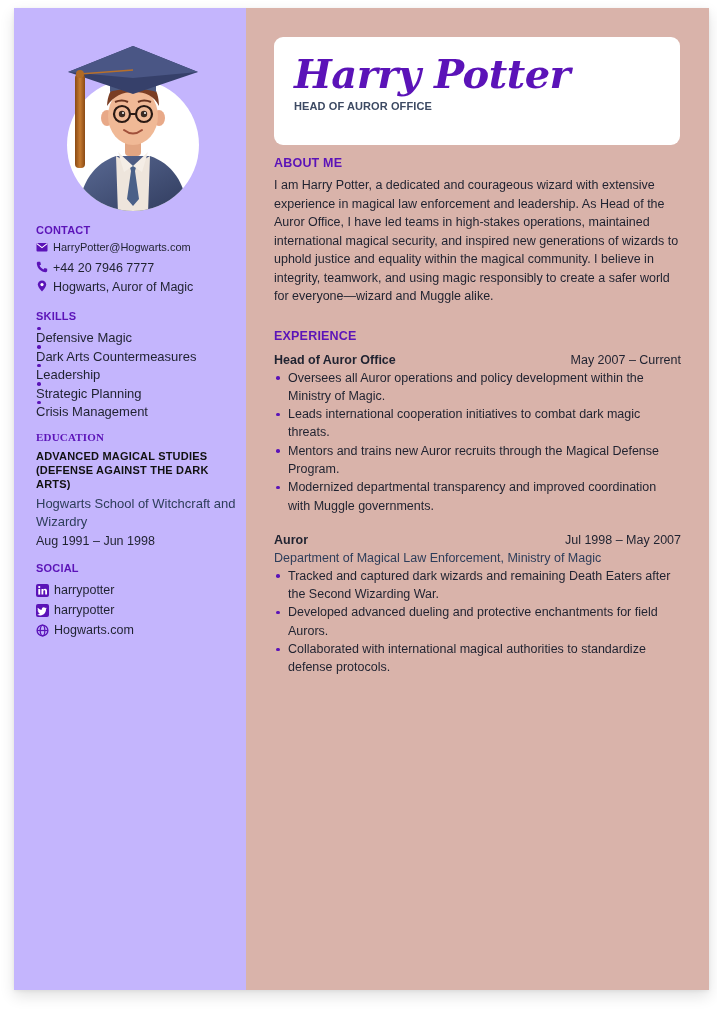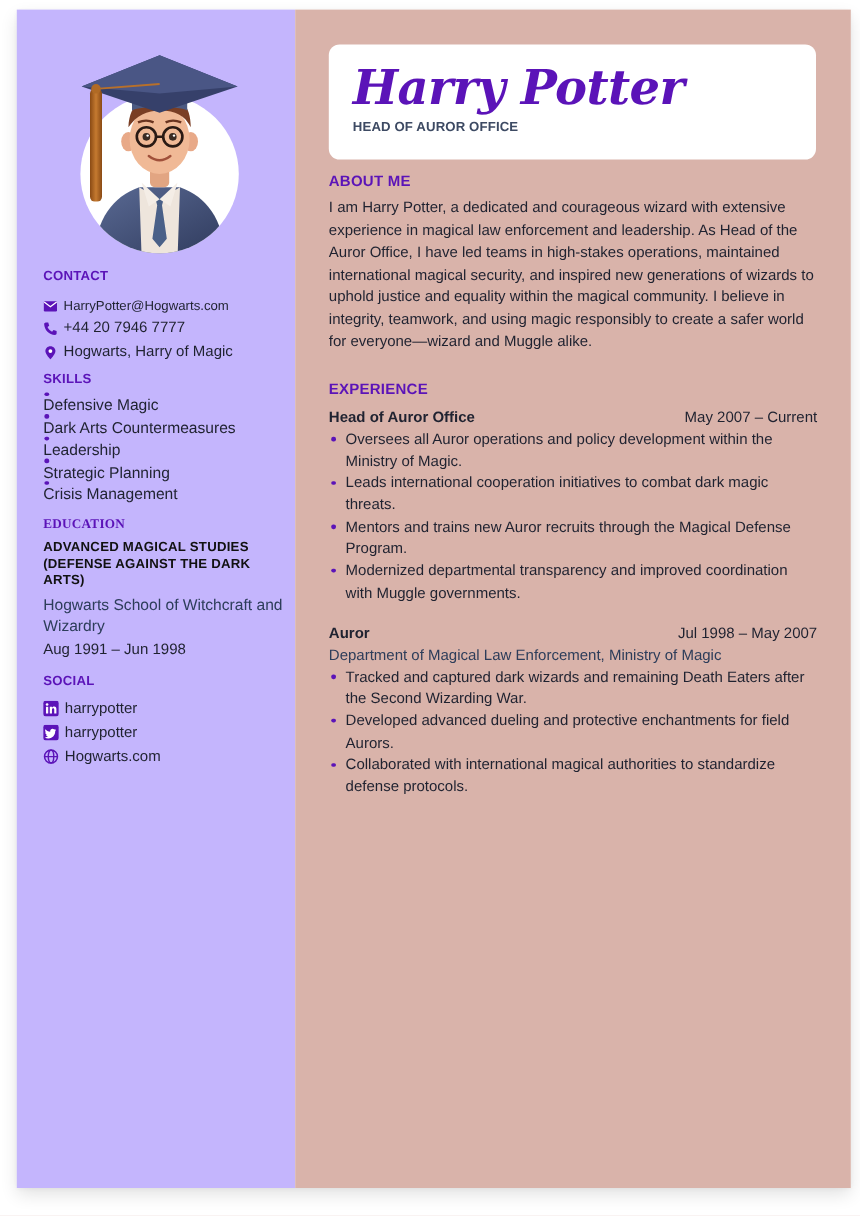--- a/index.html
+++ b/index.html
@@ -26,21 +26,21 @@
   .avatar-wrap svg { width: 150px; height: 180px; display: block; }
 
   .section-title {
     font-size: 11px; font-weight: 700; color: #5b13b8; letter-spacing: 0.2px;
     text-transform: uppercase;
   }
 
   
   .contact { position: absolute; left: 22px; top: 216px; width: 200px; }
   .contact .section-title { margin-bottom: 5px; }
-  .c-row { display: flex; align-items: flex-end; height: 19.5px; font-size: 12.5px; color: #1f2230; }
+  .c-row { display: flex; align-items: flex-start; height: 19.5px; font-size: 12.5px; color: #1f2230; }
   .c-row.email span.txt { font-size: 11px; }
   .c-icon { width: 12px; height: 12px; margin-right: 5px; display: inline-flex; align-items: center; justify-content: center; }
   .c-icon svg { width: 12px; height: 12px; display: block; }
 
   
   .skills { position: absolute; left: 22px; top: 302px; width: 205px; }
   .skills .section-title { margin-bottom: 5px; }
   .skill-item { display: flex; align-items: flex-start; height: 18.4px; font-size: 13px; color: #1f2230; flex-direction: column; }
   .dot { width: 3.5px; height: 3.5px; border-radius: 50%; background: #5b13b8; display: inline-block; }
   .skill-item .dot { margin-left: 1px; margin-right: 13px; }
@@ -54,21 +54,21 @@
 
   
   .social { position: absolute; left: 22px; top: 554px; width: 200px; }
   .social .section-title { margin-bottom: 6px; }
   .s-row { display: flex; align-items: center; height: 20px; font-size: 12.5px; color: #1f2230; }
   .s-icon { width: 13px; height: 13px; margin-right: 5px; display: inline-flex; }
   .s-icon svg { width: 13px; height: 13px; display: block; }
 
   
   .header-card {
-    width: 406px; height: 96px; background: #ffffff; border-radius: 9px;
+    width: 406px; height: 108px; background: #ffffff; border-radius: 9px;
     padding: 15px 20px 0 20px;
   }
   .name {
     font-family: "DejaVu Serif", "Liberation Serif", serif; font-style: italic;
     font-size: 40px; color: #5b13b8; line-height: 44px; letter-spacing: -0.5px;
   }
   .title { font-size: 11px; color: #3d4a63; font-weight: 600; margin-top: 4px; letter-spacing: 0.1px; }
 
   
   .about { margin-top: 11px; }
@@ -177,21 +177,21 @@
         </span>
         <span class="txt">+44 20 7946 7777</span>
       </div>
       <div class="c-row">
         <span class="c-icon">
           <svg viewBox="0 0 12 12">
               <path d="M6 0.5 C3.5 0.5 1.8 2.3 1.8 4.6 C1.8 7.4 6 11.5 6 11.5 C6 11.5 10.2 7.4 10.2 4.6 C10.2 2.3 8.5 0.5 6 0.5 Z" fill="#5b13b8"></path>
               <circle cx="6" cy="4.6" r="1.6" fill="#fff"></circle>
             </svg>
         </span>
-        <span class="txt">Hogwarts, Harry of Magic</span>
+        <span class="txt">Hogwarts, Auror of Magic</span>
       </div>
     </section>
 
     <section class="skills">
       <h3 class="section-title">SKILLS</h3>
       <div class="skill-item">
           <span class="dot"></span>
           <span>Defensive Magic</span>
         </div>
       <div class="skill-item">

